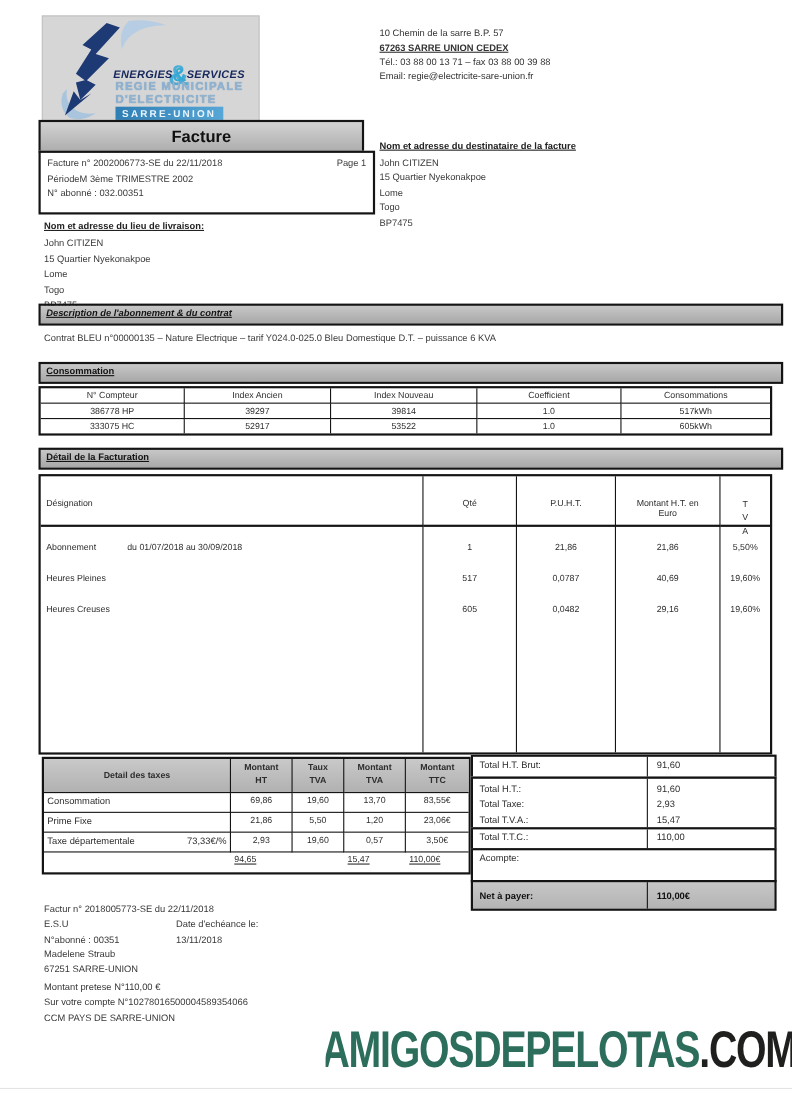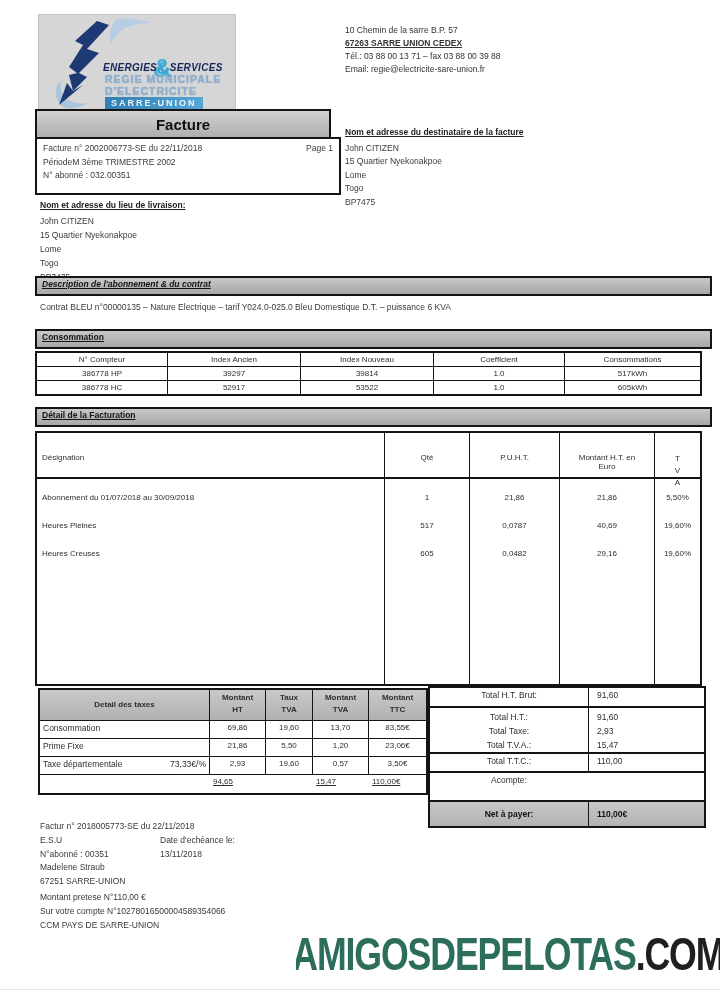--- a/index.html
+++ b/index.html
@@ -54,38 +54,38 @@
   .dtable{left:35px;top:431px;width:663px;height:251px;border:2px solid #141414;
     display:grid;grid-template-columns:348px 85px 90px 95px 1fr;grid-template-rows:46px 1fr;}
   .dtable .dh{border-right:1.5px solid #141414;border-bottom:2px solid #141414;font-size:8px;color:#2e2e2e;
     display:flex;align-items:flex-start;justify-content:center;padding-top:20px;text-align:center;}
   .dtable .dh.left{justify-content:flex-start;padding-left:5px;}
   .dtable .dh.lastcol,.dtable .dcol.lastcol{border-right:none;}
   .dtable .tva-stack div{line-height:12px;}
   .dtable .dcol{border-right:1.5px solid #141414;padding-top:14px;font-size:8px;color:#2e2e2e;}
   .dtable .drow{height:28px;text-align:center;}
   .dtable .dcol.names .drow{text-align:left;padding-left:5px;}
-  .dtable .period{}
+  .dtable .period{margin-left:26px;}
 
   
   .xtable{left:38px;top:688px;width:386px;border:2px solid #141414;font-size:8px;color:#2e2e2e;}
   .xrow{display:grid;grid-template-columns:170px 56px 47px 56px 1fr;}
   .xrow > div{border-right:1.5px solid #141414;padding:2px 3px;}
   .xrow > div:last-child{border-right:none;}
   .xrow.hd{background:linear-gradient(180deg,#c9c9c9,#b0b0b0);font-weight:bold;}
   .xrow.hd > div{height:26px;text-align:center;border-bottom:1.5px solid #141414;line-height:12px;}
   .xrow.body > div{border-bottom:1.5px solid #141414;height:13px;}
   .xrow.body .lbl{text-align:left;font-size:8.5px;display:flex;justify-content:space-between;}
   .xrow.body .num{text-align:center;}
   .xrow.total > div{border:none;height:14px;text-align:left;padding-top:2px;text-decoration:underline;}
 
   
   .tot{left:428px;top:688px;width:278px;font-size:8.5px;color:#2e2e2e;}
   .tbox{border:2px solid #141414;margin-top:-2px;display:flex;background:#fff;}
-  .tbox .lab{width:146px;padding:2px 6px;text-align:center;}
+  .tbox .lab{width:146px;padding:2px 6px;}
   .tbox .val{flex:1;border-left:1.5px solid #141414;padding:2px 8px;}
   .tbox .lab div,.tbox .val div{line-height:14px;}
   .tbox.gray{background:linear-gradient(180deg,#c7c7c7,#b3b3b3);font-weight:bold;color:#111;}
 
   
   .foot{left:40px;top:820px;font-size:8.5px;line-height:13.8px;color:#383838;width:330px;}
   .foot .cols{display:flex;}
   .foot .c1{width:120px;}
 
   
@@ -165,21 +165,21 @@
       <div>Consommations</div>
     </div>
     <div class="crow r1">
       <div>386778 HP</div>
       <div>39297</div>
       <div>39814</div>
       <div>1.0</div>
       <div>517kWh</div>
     </div>
     <div class="crow r2">
-      <div>386778 HC</div>
+      <div>333075 HC</div>
       <div>52917</div>
       <div>53522</div>
       <div>1.0</div>
       <div>605kWh</div>
     </div>
   </div>
 
   <div class="abs section-bar" style="top:407px;">Détail de la Facturation</div>
 
   <div class="abs dtable">

